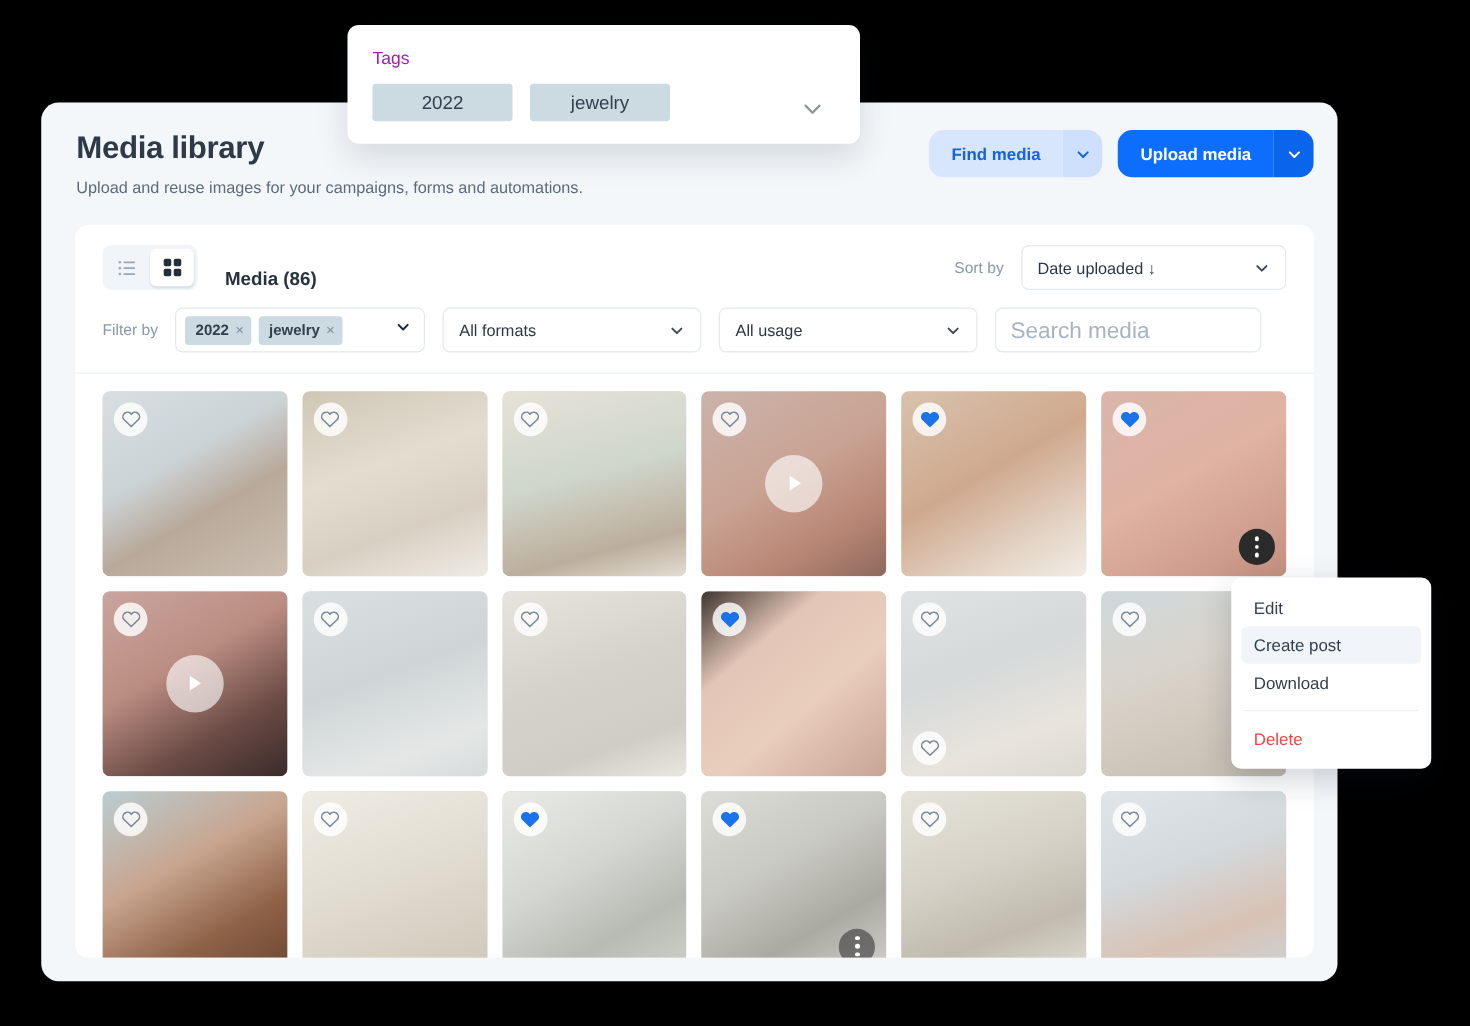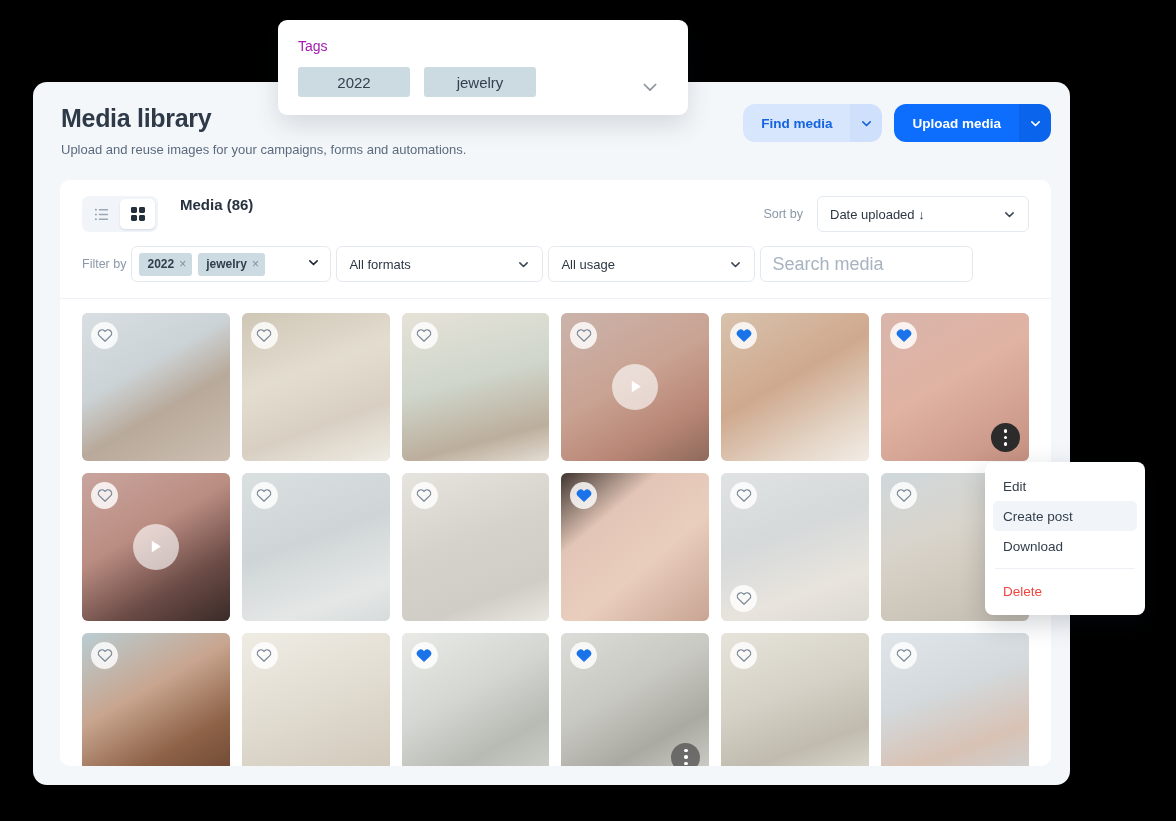--- a/index.html
+++ b/index.html
@@ -54,21 +54,21 @@
   .media-card {
     position: absolute; left: 27px; top: 98px;
     width: 991px; height: 586px;
     background: #ffffff;
     border-radius: 10px;
     overflow: hidden;
   }
 
   .toolbar {
     padding: 16px 22px 0 22px;
-    display: flex; align-items: flex-start;
+    display: flex; align-items: flex-end;
   }
   .view-toggle {
     display: flex; background: #f1f5f9; border-radius: 7px; padding: 3px;
   }
   .view-btn {
     width: 35px; height: 30px; border-radius: 5px;
     display: flex; align-items: center; justify-content: center; cursor: pointer;
   }
   .view-btn.active { background: #ffffff; box-shadow: 0 1px 2px rgba(16,30,54,.13); }
   .media-count {
@@ -79,21 +79,21 @@
   .select-box {
     height: 36px; border: 1px solid #e3e9ef; border-radius: 6px;
     background: #fff; display: flex; align-items: center;
     padding: 0 12px; font-size: 13px; color: #2c3744; cursor: pointer;
   }
   .select-box .sel-val { flex: 1; white-space: nowrap; }
   .sort-select { width: 212px; }
 
   .filter-row {
     padding: 14px 22px 16px 22px;
-    display: flex; align-items: center; gap: 5px;
+    display: flex; align-items: center; gap: 14px;
     border-bottom: 1px solid #eef2f6;
   }
   .filter-label { font-size: 12.5px; color: #8a98a8; white-space: nowrap; }
   .tag-select {
     width: 200px; height: 36px; border: 1px solid #e3e9ef; border-radius: 6px;
     display: flex; align-items: center; padding: 0 8px 0 7px; gap: 6px;
     background: #fff; cursor: pointer;
   }
   .chip {
     background: #ccdae2; border-radius: 3px; height: 23px;

